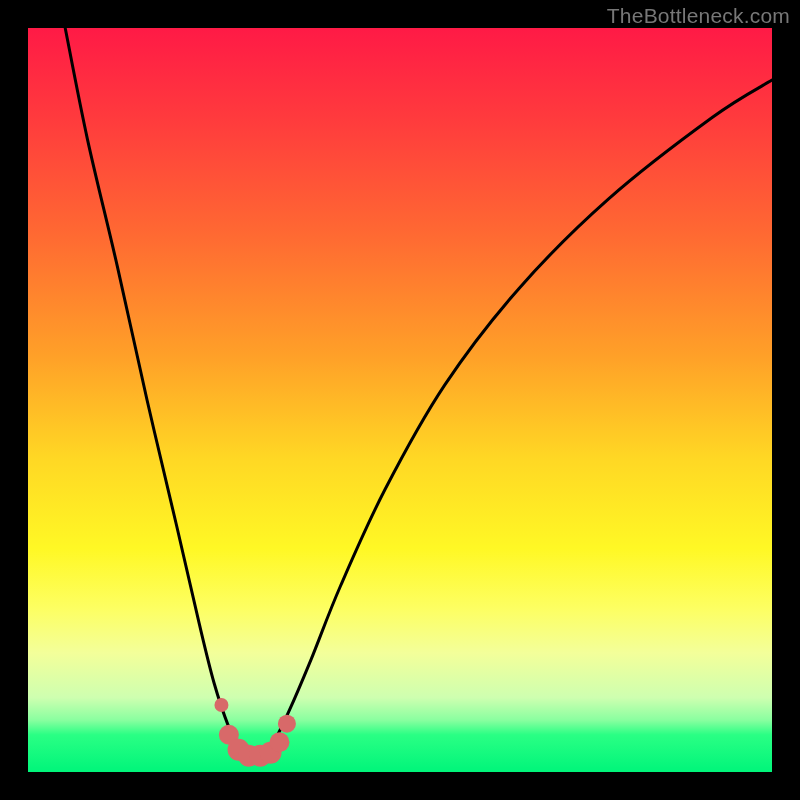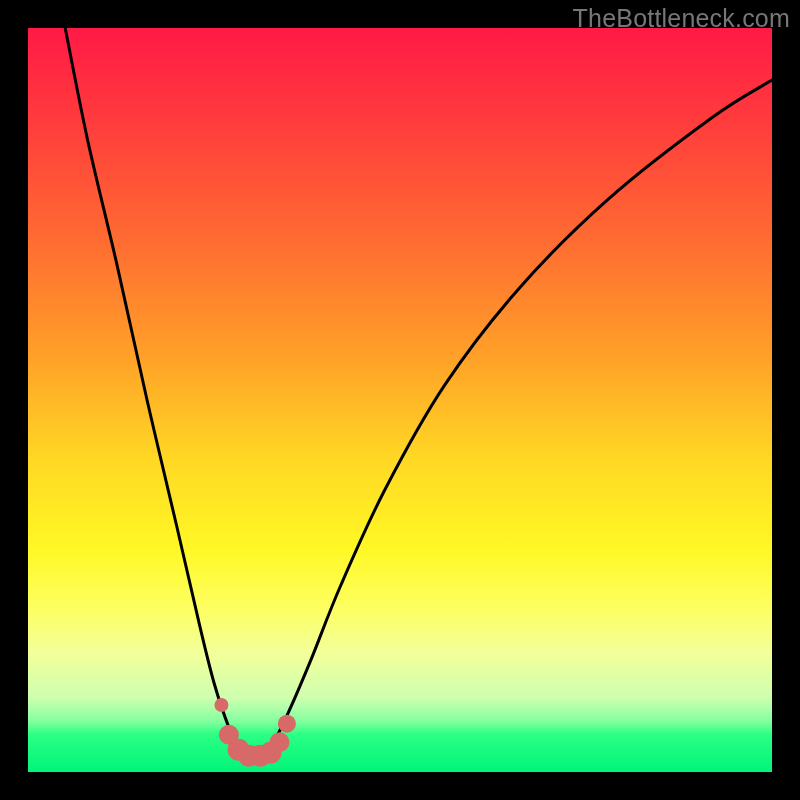--- a/index.html
+++ b/index.html
@@ -39,21 +39,21 @@
       #8affa0 93%,
       #2aff84 95%,
       #00f57a 100%
     );
   }
   .watermark {
     position: absolute;
     top: 4px;
     right: 10px;
     color: #777;
-    font-size: 25px;
+    font-size: 21px;
     font-weight: 500;
     letter-spacing: 0.2px;
   }
   svg.curve {
     position: absolute;
     left: 0;
     top: 0;
   }
 </style>
 </head>

